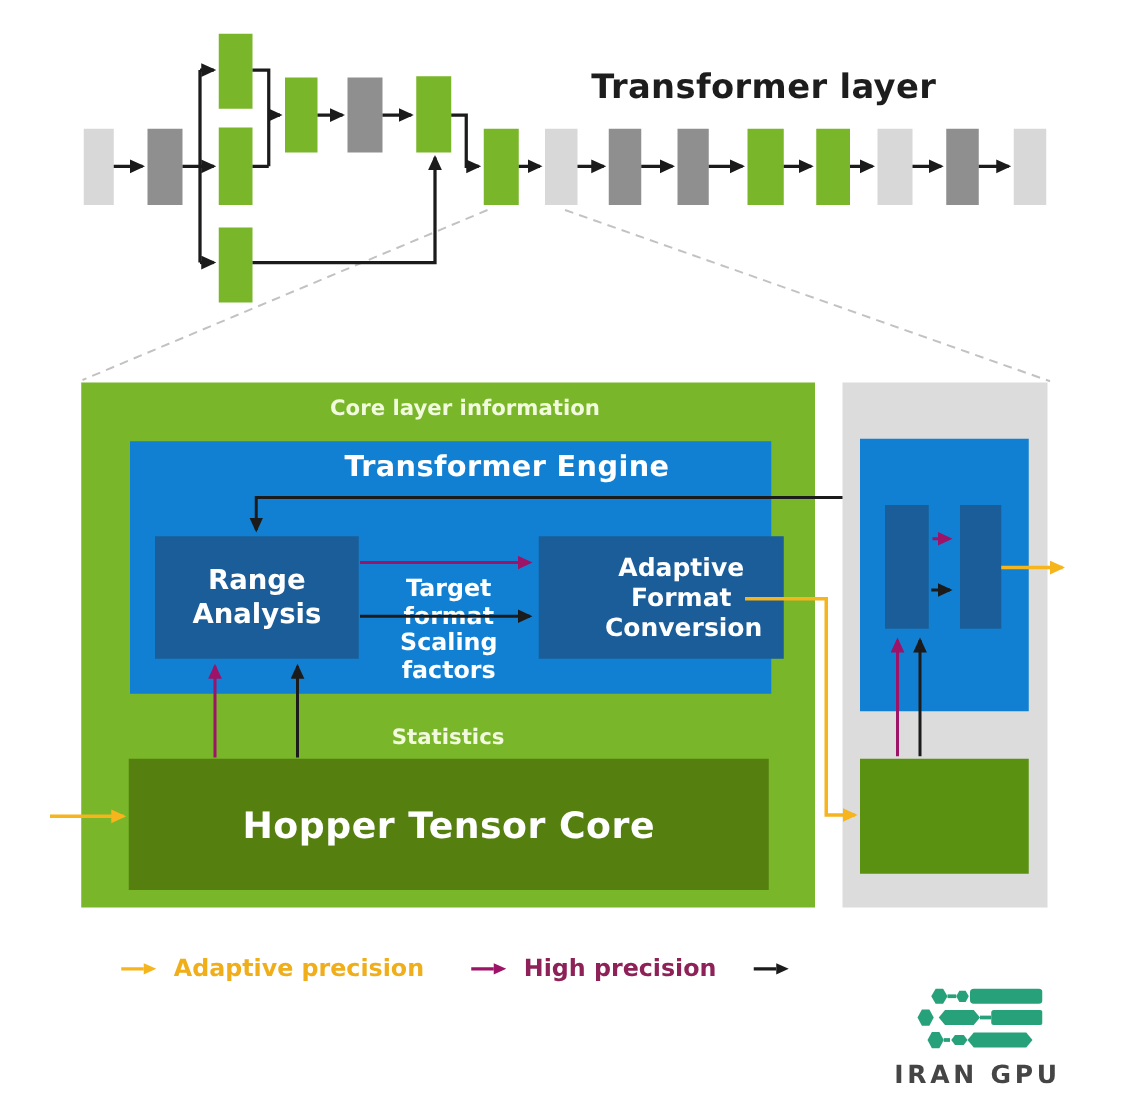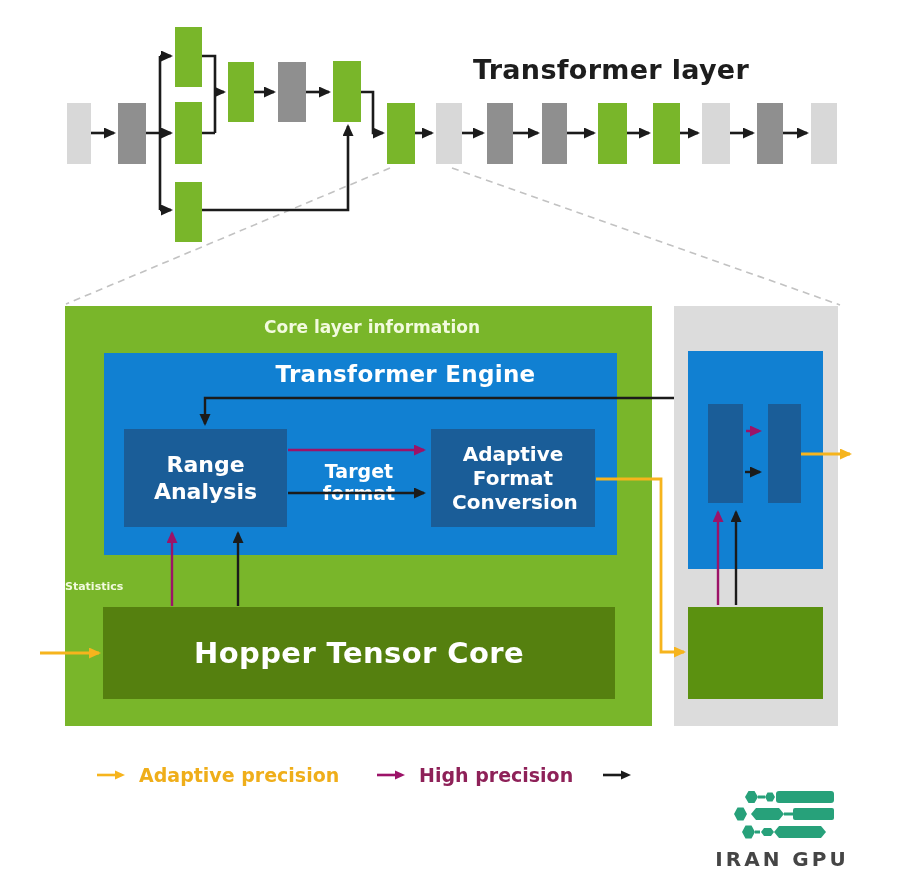--- a/index.html
+++ b/index.html
@@ -26,27 +26,27 @@
   .tblock.gray{background:var(--gray);}
   .tblock.lightgray{background:var(--lgray);}
   .top-title{left:461px;top:50px;width:300px;text-align:center;font-size:27px;font-weight:700;color:#1d1d1d;letter-spacing:.3px;}
   .main-box{left:65px;top:302px;width:587px;height:420px;background:var(--green);}
   .next-layer-label{left:79px;top:313px;width:586px;text-align:center;font-size:17px;font-weight:600;color:#f2fade;}
   .te-box{left:104px;top:349px;width:513px;height:202px;background:var(--blue);}
   .te-title{left:104px;top:357px;width:603px;text-align:center;font-size:23px;font-weight:600;color:#ffffff;letter-spacing:.3px;}
   .sub-box{background:var(--dblue);display:flex;align-items:center;justify-content:center;text-align:center;color:#fff;font-weight:600;}
   .ra-box{left:124px;top:425px;width:163px;height:98px;font-size:22px;line-height:1.25;}
   .ra-box span{display:inline-block;width:104px;}
-  .afc-box{left:431px;top:425px;width:164px;height:98px;font-size:20px;line-height:1.2;}
+  .afc-box{left:431px;top:425px;width:164px;height:98px;font-size:20px;line-height:1.2;padding-left:32px;}
   .afc-box span{display:inline-block;width:122px;}
   .mid-label{position:absolute;left:290px;width:138px;text-align:center;color:#fff;font-size:19px;font-weight:600;}
   .target-label{top:456px;}
   .scaling-label{top:499px;}
-  .statistics-label{left:65px;top:576px;width:587px;font-size:11px;font-weight:600;color:#f2fade;}
-  .hopper-box{left:103px;top:603px;width:512px;height:92px;background:var(--dgreen);
+  .statistics-label{left:65px;top:576px;width:587px;text-align:center;font-size:17px;font-weight:600;color:#f2fade;}
+  .hopper-box{left:103px;top:603px;width:512px;height:105px;background:var(--dgreen);
     display:flex;align-items:center;justify-content:center;color:#fff;font-size:29px;font-weight:700;letter-spacing:.4px;}
   .right-panel{left:674px;top:302px;width:164px;height:420px;background:var(--panelgray);}
   .rp-blue{left:688px;top:347px;width:135px;height:218px;background:var(--blue);}
   .rp-rect{background:var(--dblue);}
   .rp-rect.l{left:708px;top:400px;width:35px;height:99px;}
   .rp-rect.r{left:768px;top:400px;width:33px;height:99px;}
   .rp-green{left:688px;top:603px;width:135px;height:92px;background:var(--rgreen);}
   .overlay{position:absolute;left:0;top:0;width:900px;height:874px;pointer-events:none;z-index:20;}
   .legend-item{position:absolute;top:757px;height:28px;display:flex;align-items:center;gap:13px;}
   .legend-item .lbl{font-size:19px;font-weight:600;white-space:nowrap;}
@@ -86,20 +86,21 @@
   <div class="abs next-layer-label">Core layer information</div>
   <div class="abs te-box"></div>
   <div class="abs te-title">Transformer Engine</div>
   <div class="abs sub-box ra-box">
     <span>Range Analysis</span>
   </div>
   <div class="abs sub-box afc-box">
     <span>Adaptive Format Conversion</span>
   </div>
   <div class="mid-label target-label">Target format</div>
+  <div class="mid-label scaling-label">Scaling factors</div>
   <div class="abs statistics-label">Statistics</div>
   <div class="abs hopper-box">
     <span>Hopper Tensor Core</span>
   </div>
 
   <div class="abs right-panel"></div>
   <div class="abs rp-blue"></div>
   <div class="abs rp-rect l"></div>
   <div class="abs rp-rect r"></div>
   <div class="abs rp-green"></div>

